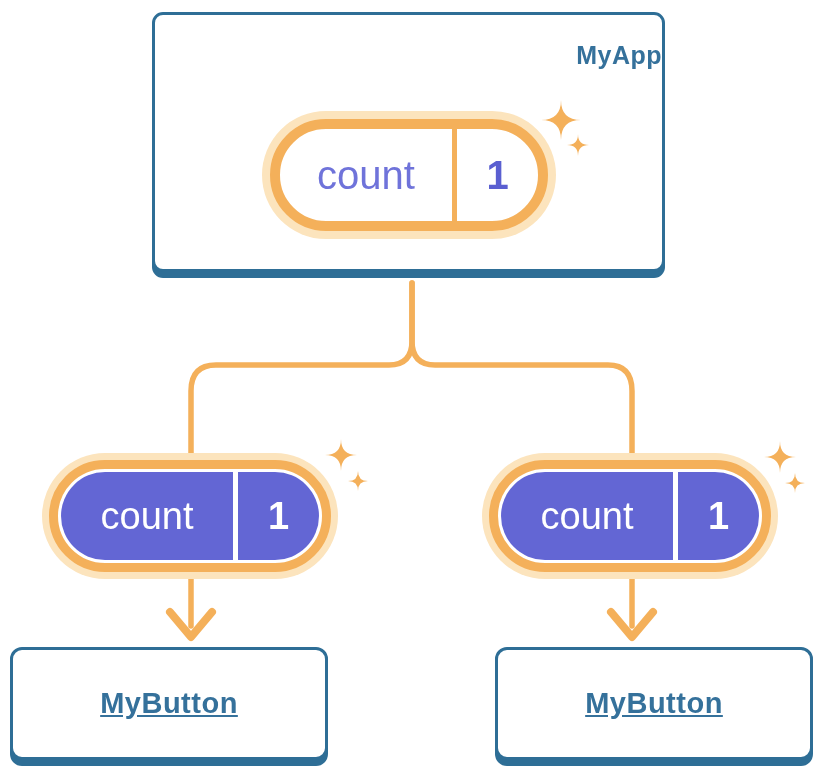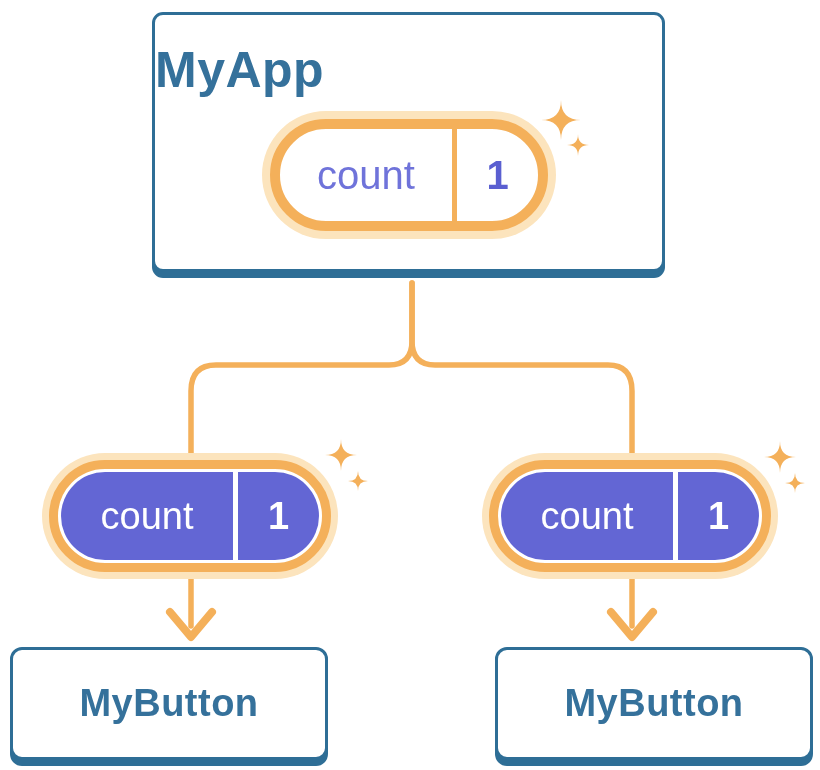--- a/index.html
+++ b/index.html
@@ -23,30 +23,30 @@
 
   
   .card{
     position:absolute;background:#fff;box-sizing:border-box;
     border:3px solid var(--card-border);
     box-shadow:0 6px 0 var(--card-border);
     z-index:2;
   }
   .root-card{left:152px;top:12px;width:513px;height:260px;border-radius:11px;}
   .card-title{
-    margin-top:26px;text-align:left;font-size:50px;font-weight:700;
+    margin-top:26px;text-align:right;font-size:25px;font-weight:700;
     letter-spacing:.5px;color:var(--card-text);
   }
   .child-card{
     width:318px;height:113px;border-radius:12px;top:647px;
     display:flex;align-items:center;justify-content:center;
   }
   .child-card.left{left:10px;}
   .child-card.right{left:495px;}
-  .child-title{font-size:38px;font-weight:700;letter-spacing:.5px;color:var(--card-text);}
+  .child-title{font-size:29px;font-weight:700;letter-spacing:.5px;color:var(--card-text);text-decoration:underline;}
 
   
   .pill-ring{
     position:absolute;background:var(--orange-light);border-radius:999px;
     box-sizing:border-box;z-index:2;
   }
   
   .pill-ring.root{left:262px;top:111px;width:294px;height:128px;padding:8px;}
   .pill-border-light{
     width:100%;height:100%;box-sizing:border-box;border:10px solid var(--orange);

